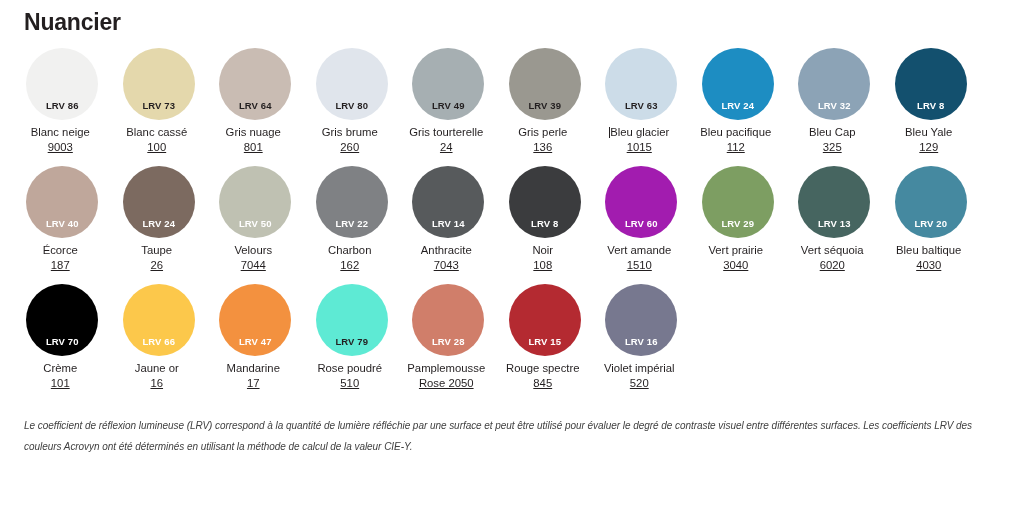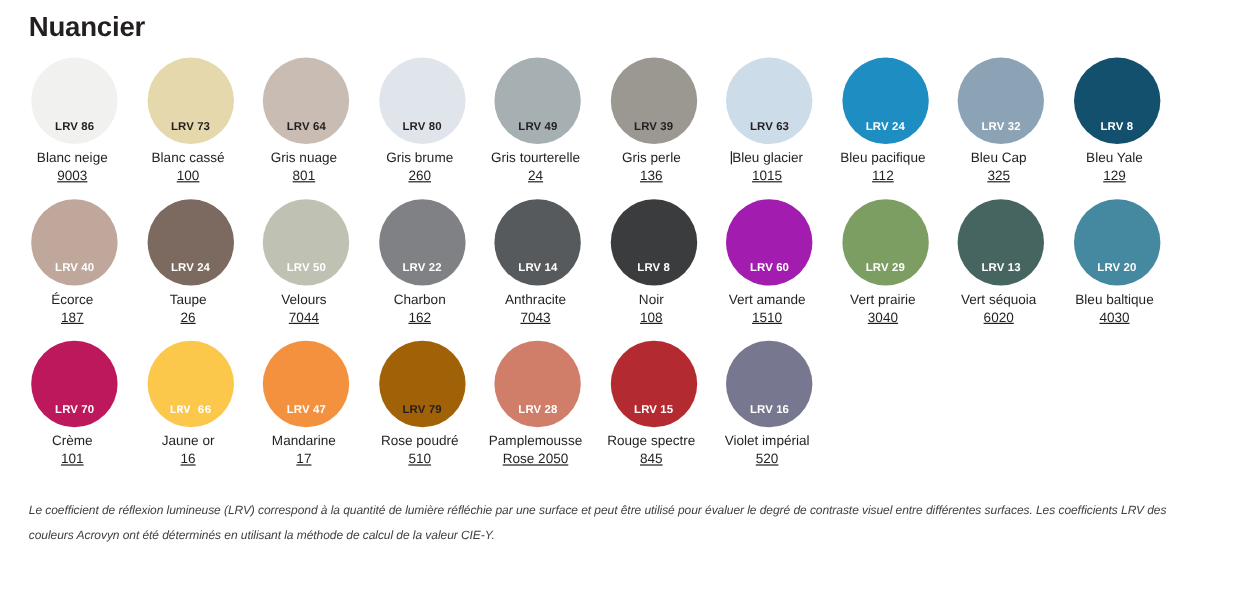--- a/index.html
+++ b/index.html
@@ -305,48 +305,48 @@
             <div class="lrv" style="color: rgb(255, 255, 255);">LRV 20</div>
           </div>
           <div class="caption">
             <span class="cname">Bleu baltique</span>
             <span class="ccode">4030</span>
           </div>
         </div>
       </div>
       <div class="row">
         <div class="swatch">
-          <div class="disc" style="background: #be185d;">
+          <div class="disc" style="background: #000000;">
             <div class="lrv" style="color: rgb(255, 255, 255);">LRV 70</div>
           </div>
           <div class="caption">
             <span class="cname">Crème</span>
             <span class="ccode">101</span>
           </div>
         </div>
         <div class="swatch">
           <div class="disc" style="background: rgb(252, 200, 75);">
-            <div class="lrv" style="color: rgb(255, 255, 255); font-family: Liberation Mono, monospace;">LRV 66</div>
+            <div class="lrv" style="color: rgb(255, 255, 255);">LRV 66</div>
           </div>
           <div class="caption">
             <span class="cname">Jaune or</span>
             <span class="ccode">16</span>
           </div>
         </div>
         <div class="swatch">
           <div class="disc" style="background: rgb(243, 145, 63);">
             <div class="lrv" style="color: rgb(255, 255, 255);">LRV 47</div>
           </div>
           <div class="caption">
             <span class="cname">Mandarine</span>
             <span class="ccode">17</span>
           </div>
         </div>
         <div class="swatch">
-          <div class="disc" style="background: #a16207;">
+          <div class="disc" style="background: #5eead4;">
             <div class="lrv" style="color: rgb(35, 31, 32);">LRV 79</div>
           </div>
           <div class="caption">
             <span class="cname">Rose poudré</span>
             <span class="ccode">510</span>
           </div>
         </div>
         <div class="swatch">
           <div class="disc" style="background: rgb(208, 126, 106);">
             <div class="lrv" style="color: rgb(255, 255, 255);">LRV 28</div>

